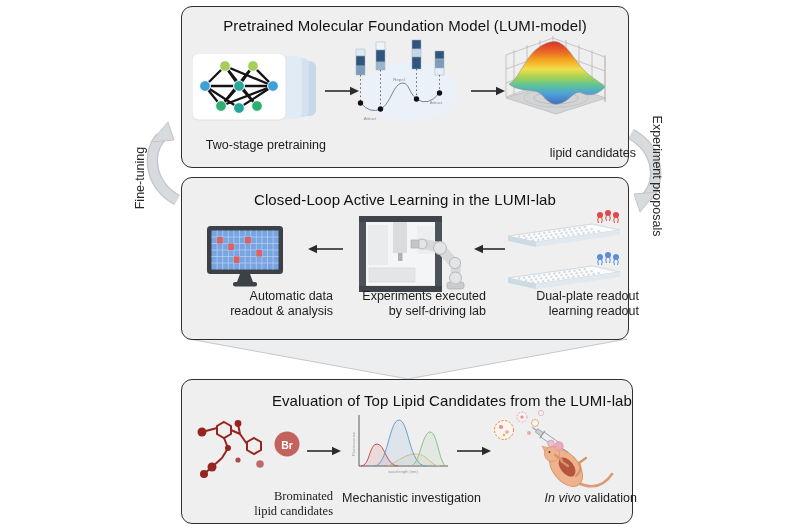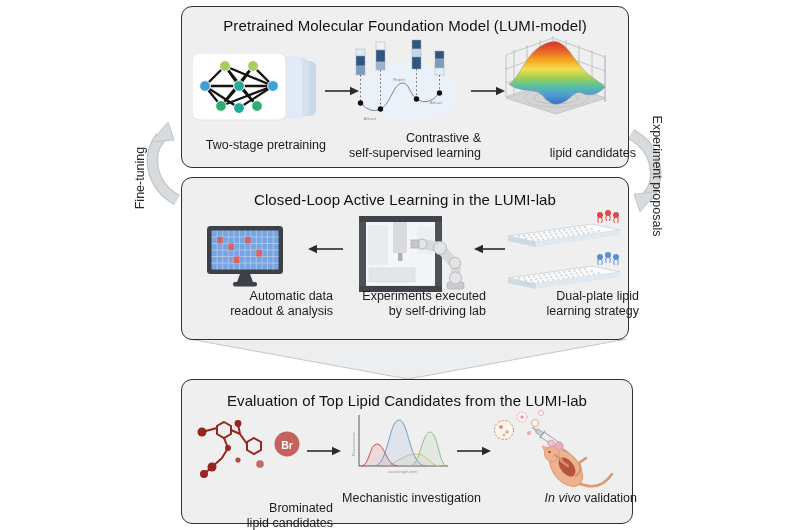--- a/index.html
+++ b/index.html
@@ -160,24 +160,20 @@
           <ellipse cx="54" cy="64" rx="12" ry="3.4" fill="none" stroke="#aaacad" stroke-width="0.8"></ellipse>
         </g>
         <path d="M7,50 C16,46 24,22 36,14 C44,8 52,6 58,9 C68,14 74,30 86,40 C94,46 100,50 103,53
                  C97,60 88,63 80,59 C72,55 68,68 56,70 C45,72 42,58 32,57 C22,56 12,55 7,50 Z" fill="url(#sgrad)" stroke="#8e8e8e" stroke-width="0.5"></path>
       </svg>
     </div>
 
     <div class="cap" style="left:-6px;top:131px;width:150px;">
       <span>Two-stage pretraining</span>
     </div>
-    <div class="cap" style="left:149px;top:124px;width:150px;">
-      <span>Contrastive &amp;</span><br>
-      <span>self-supervised learning</span>
-    </div>
     <div class="cap" style="left:304px;top:124px;width:150px;">
       <br>
       <span>lipid candidates</span>
     </div>
   </section>
 
   <section class="panel" style="left:181px;top:177px;width:448px;height:163px;">
     <h2 class="panel-title" style="top:13px;">Closed-Loop Active Learning in the LUMI-lab</h2>
 
     <div class="icon" style="left:25px;top:48px;width:78px;height:62px;">
@@ -293,27 +289,27 @@
 
     <div class="cap" style="left:-9px;top:111px;width:160px;">
       <span>Automatic data</span><br>
       <span>readout &amp; analysis</span>
     </div>
     <div class="cap" style="left:144px;top:111px;width:160px;">
       <span>Experiments executed</span><br>
       <span>by self-driving lab</span>
     </div>
     <div class="cap" style="left:297px;top:111px;width:160px;">
-      <span>Dual-plate lipid</span><br>
-      <span>learning strategy</span>
+      <span>Dual-plate readout</span><br>
+      <span>learning readout</span>
     </div>
   </section>
 
   <section class="panel" style="left:181px;top:379px;width:452px;height:145px;">
-    <h2 class="panel-title" style="top:12px;">Evaluation of Top Lipid Candidates from the LUMI-lab</h2>
+    <h2 class="panel-title" style="top:12px;text-align:right;">Evaluation of Top Lipid Candidates from the LUMI-lab</h2>
 
     <div class="icon" style="left:12px;top:38px;width:112px;height:62px;">
       <svg viewBox="0 0 112 62">
         <g stroke="#96251f" stroke-width="2" fill="none">
           <polygon points="30,4 37,8 37,16 30,20 23,16 23,8"></polygon>
           <polygon points="60,20 67,24 67,32 60,36 53,32 53,24"></polygon>
           <path d="M8,14 L23,10 M37,12 L46,16 M46,16 L53,26 M44,6 L46,16 M30,20 L34,30 M34,30 L28,40 M28,40 L18,49 M18,49 L10,56"></path>
         </g>
         <g fill="#96251f">
           <circle cx="8" cy="14" r="4.5"></circle>
@@ -389,21 +385,21 @@
           <g stroke="#d79468" stroke-width="2.2" stroke-linecap="round" fill="none">
             <line x1="74" y1="52" x2="67" y2="47"></line>
               <line x1="80" y1="58" x2="73" y2="53"></line>
             <path d="M88,68 Q95,62 91,55"></path>
               <line x1="91" y1="55" x2="98" y2="50"></line>
           </g>
         </g>
       </svg>
     </div>
 
-    <div class="cap" style="left:-9px;top:121px;width:160px;">
+    <div class="cap" style="left:-9px;top:109px;width:160px;font-family:Liberation Serif, serif;">
       <span>Brominated</span><br>
       <span>lipid candidates</span>
     </div>
     <div class="cap" style="left:139px;top:111px;width:160px;">
       <span>Mechanistic investigation</span>
     </div>
     <div class="cap" style="left:295px;top:111px;width:160px;">
       <span class="it">In vivo</span><span> validation</span>
     </div>
   </section>

